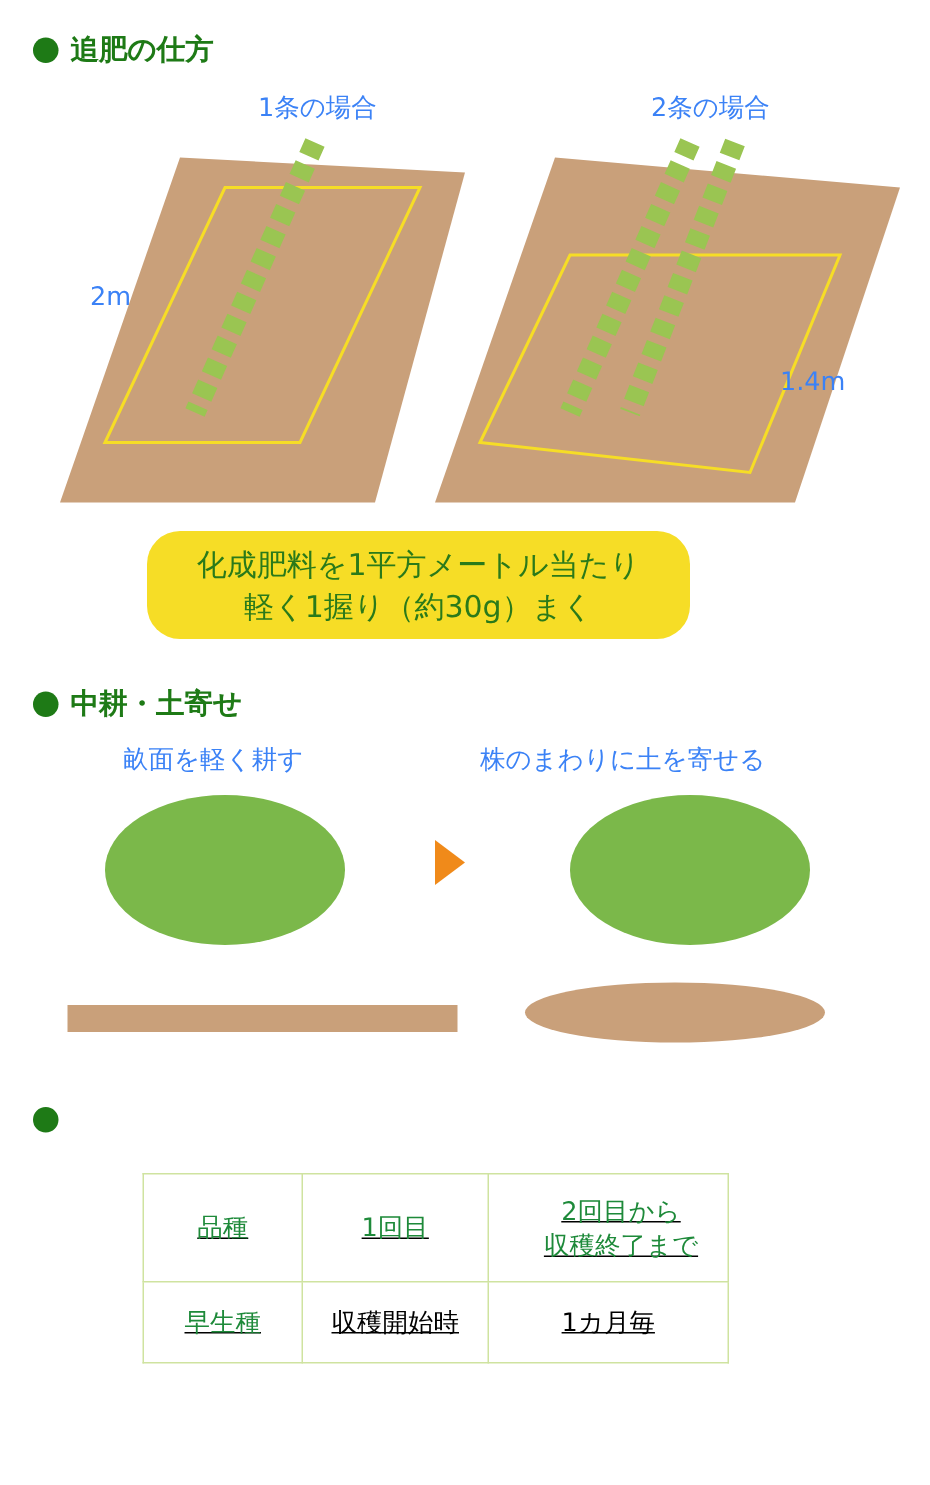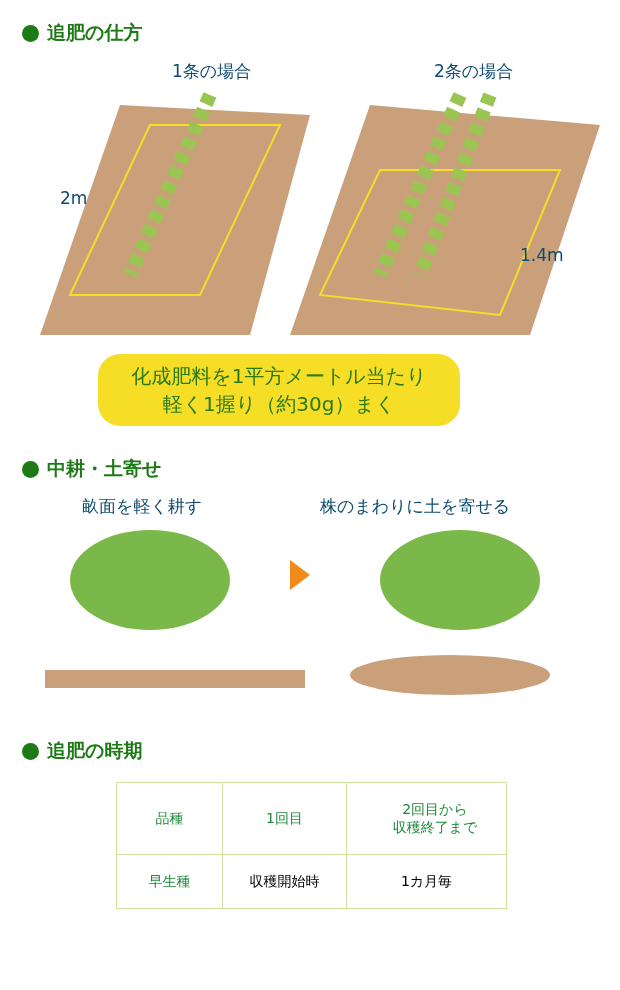--- a/index.html
+++ b/index.html
@@ -1,21 +1,21 @@
 <!DOCTYPE html>
 <html><head>
 <meta charset="utf-8">
 <style>
   * { box-sizing: border-box; margin: 0; padding: 0; }
   body { width: 620px; height: 990px; background: #ffffff; font-family: "DejaVu Sans", sans-serif; position: relative; overflow: hidden; }
   .section-head { position: absolute; left: 22px; display: flex; align-items: center; gap: 8px; color: #1e7a16; font-weight: bold; font-size: 19px; }
   .dot { width: 17px; height: 17px; border-radius: 50%; background: #1e7a16; }
-  .label { position: absolute; color: #0c4a6e; font-size: 17px; }
+  .label { position: absolute; color: #3b82f6; font-size: 17px; }
   .callout { position: absolute; left: 98px; top: 354px; width: 362px; height: 72px; background: #f6dd26; border-radius: 22px; color: #2a7a1a; font-size: 20px; text-align: center; line-height: 28px; padding-top: 8px; }
-  .tab { position: absolute; left: 116px; top: 782px; border-collapse: collapse; font-size: 14px; }
+  .tab { position: absolute; left: 95px; top: 782px; border-collapse: collapse; font-size: 17px; text-decoration: underline; }
   .tab td { border: 1px solid #cfe3a0; text-align: center; width: 0; }
   .green { color: #1e8a3a; }
   .dark { color: #000000; margin-top: 43px; }
 </style>
 </head>
 <body>
 
 <div class="section-head" style="top:20px;">
     <span class="dot"></span>
     <span>追肥の仕方</span>
@@ -51,21 +51,20 @@
 <svg style="position:absolute;left:0;top:520px;" width="620" height="180">
   <ellipse cx="150" cy="60" rx="80" ry="50" fill="#7bb84a"></ellipse>
   <rect x="45" y="150" width="260" height="18" fill="#c9a07a"></rect>
   <polygon points="290,40 310,55 290,70" fill="#f08a1a"></polygon>
   <ellipse cx="460" cy="60" rx="80" ry="50" fill="#7bb84a"></ellipse>
   <ellipse cx="450" cy="155" rx="100" ry="20" fill="#c9a07a"></ellipse>
 </svg>
 
 <div class="section-head" style="top:738px;">
     <span class="dot"></span>
-    <span>追肥の時期</span>
   </div>
 
 <table class="tab">
   <tbody>
       <tr style="height:72px;">
     <td class="green" style="width:106px;">品種</td>
     <td class="green" style="width:124px;">1回目</td>
     <td class="green" style="width:160px;padding-left:17px;">
           <div>2回目から</div>
           <div>収穫終了まで</div>

